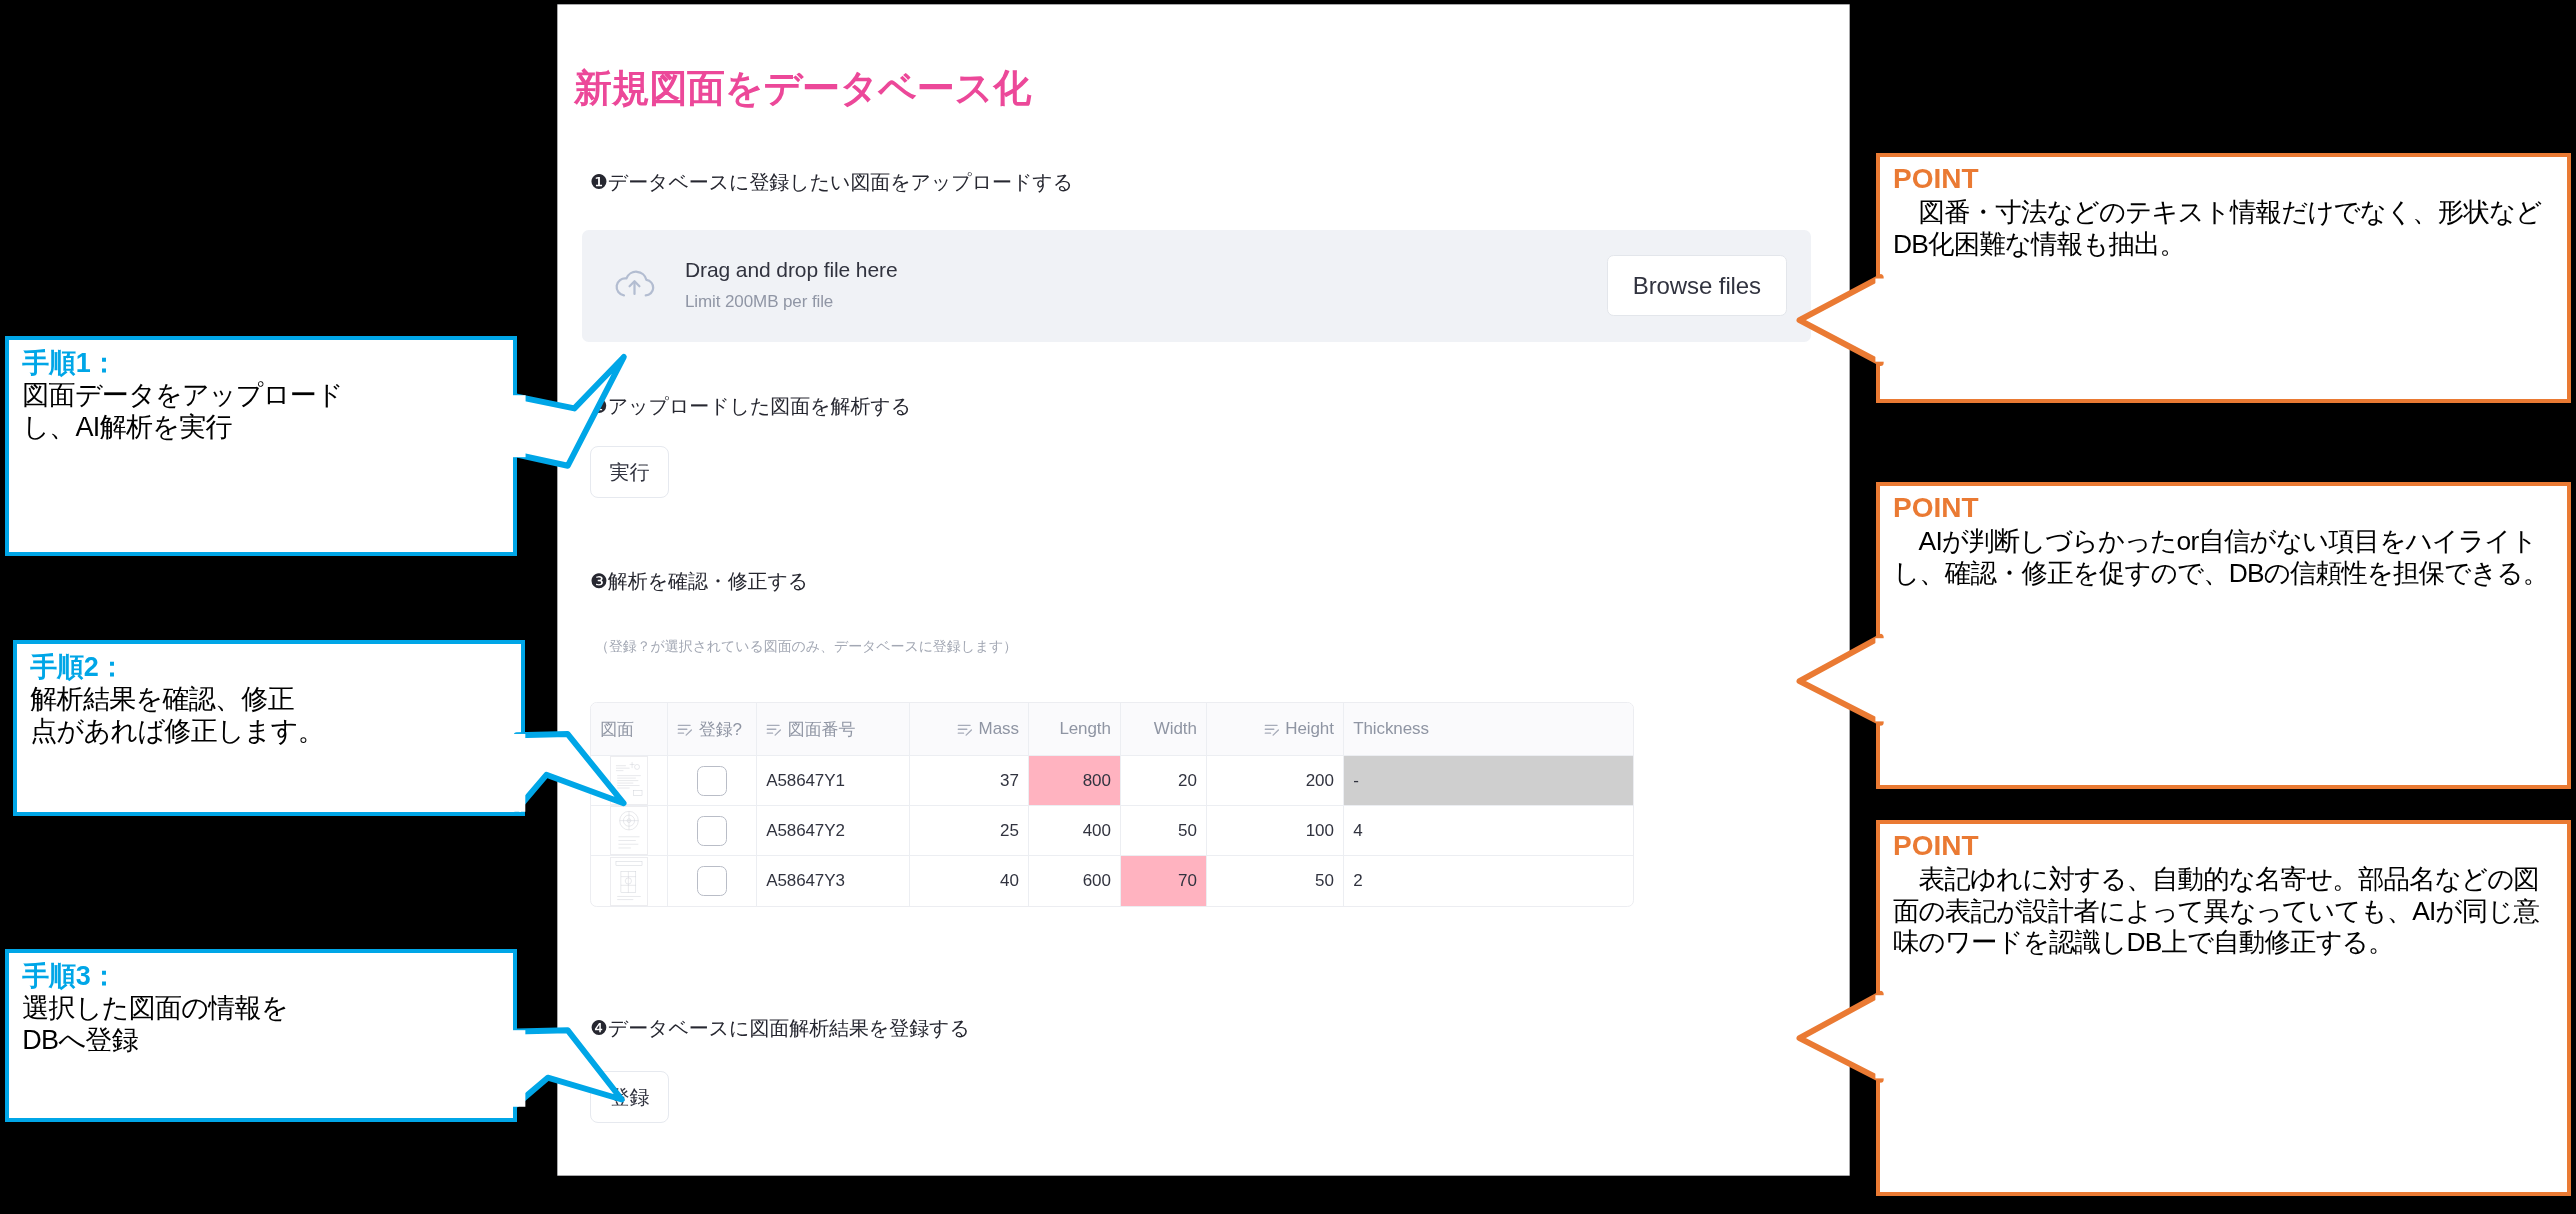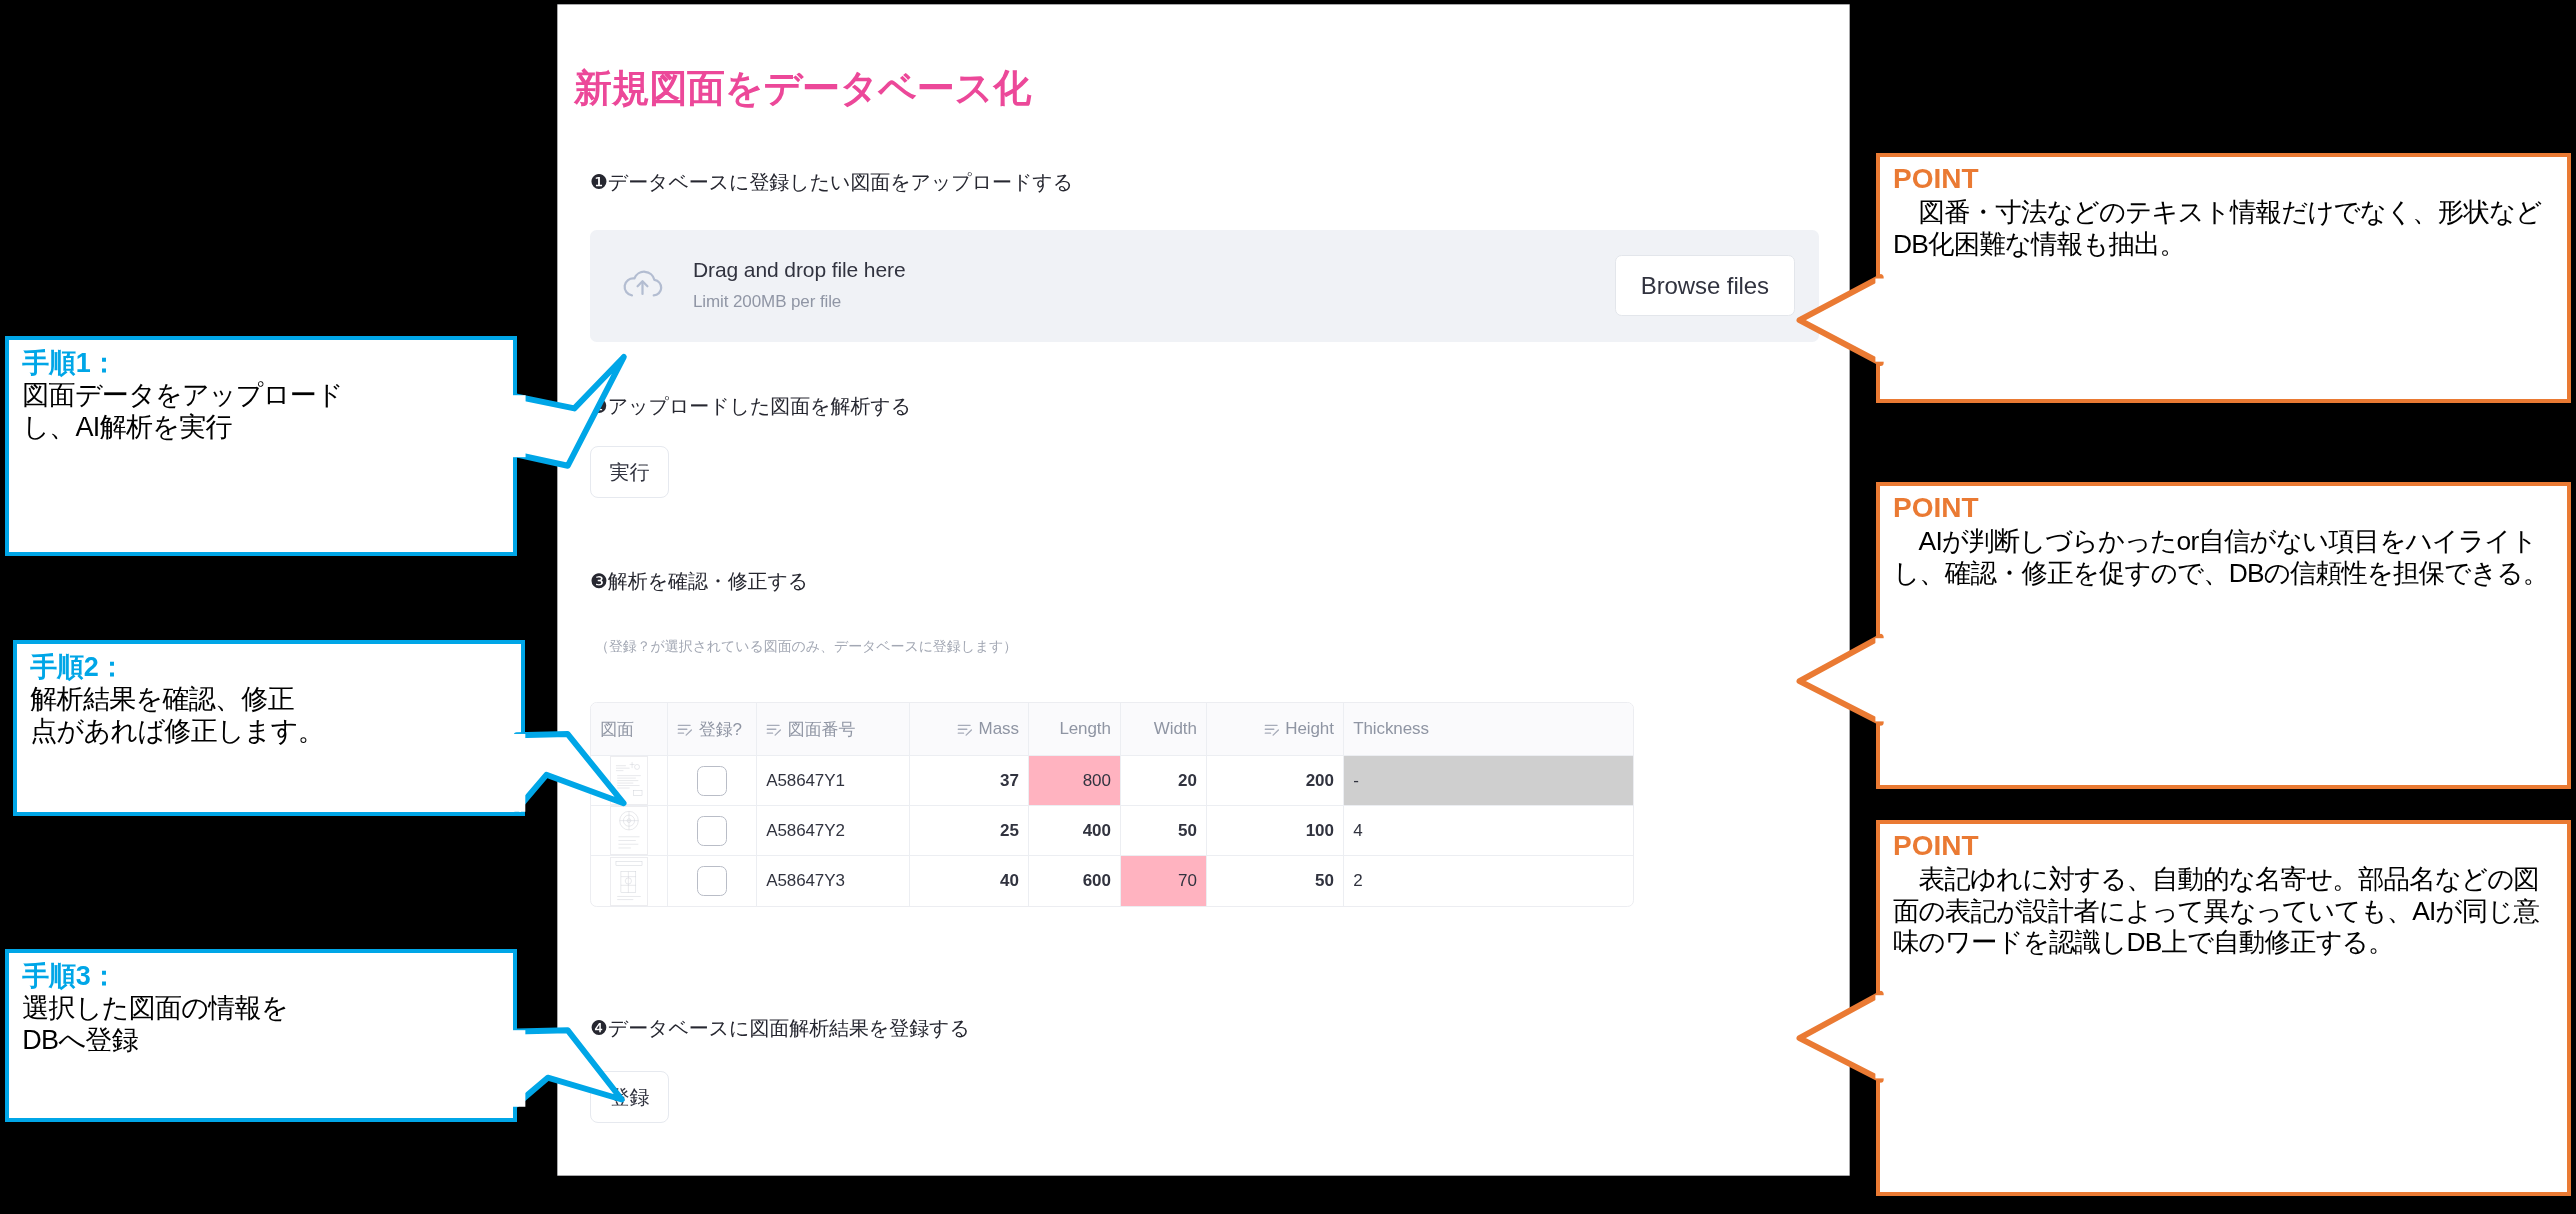--- a/index.html
+++ b/index.html
@@ -34,21 +34,21 @@
   #step3-label { top: 563px; }
   #step3-note {
     position: absolute; left: 37px; top: 633px;
     font-size: 14px; color: #a3a8b4; white-space: nowrap;
     letter-spacing: -0.1px;
   }
   #step4-label { top: 1010px; }
 
   
   #dropzone {
-    position: absolute; left: 32px; top: 225px;
+    position: absolute; left: 24px; top: 225px;
     width: 1229px; height: 112px;
     background: #f0f2f6; border-radius: 6.6px;
   }
   #cloud-icon {
     position: absolute; left: 30px; top: 33px;
     width: 45px; height: 45px; color: #b3bdd1;
   }
   #dz-main {
     position: absolute; left: 103px; top: 28px;
     font-size: 21px; color: #31333f; font-weight: 400;
@@ -95,21 +95,21 @@
   }
   #result-table th {
     background: #fafafc; height: 53px;
     font-weight: 400; color: #8f95a3; vertical-align: middle;
     text-align: left; white-space: nowrap;
   }
   #result-table th.num { text-align: right; }
   #result-table tr:last-child td { border-bottom: none; }
   #result-table th:last-child, #result-table td:last-child { border-right: none; }
   #result-table td { height: 50px; vertical-align: middle; }
-  td.num { text-align: right; font-weight: 700; }
+  td.num { text-align: right; font-weight: 400; }
   td.hl { background: #ffb3c0; color: #ff2b2b; font-weight: 400; }
   td.disabled { background: #cfcfcf; color: #6a6a6a; }
 
   .hicon { display: inline-block; vertical-align: -2px; margin-right: 4.6px; }
   .thumb {
     width: 38px; height: 49px; background: #ffffff;
     border: 0.7px solid #ededf0; display: block; margin: 0 auto;
     position: relative; overflow: hidden;
   }
   .thumb svg { position: absolute; inset: 0; }

